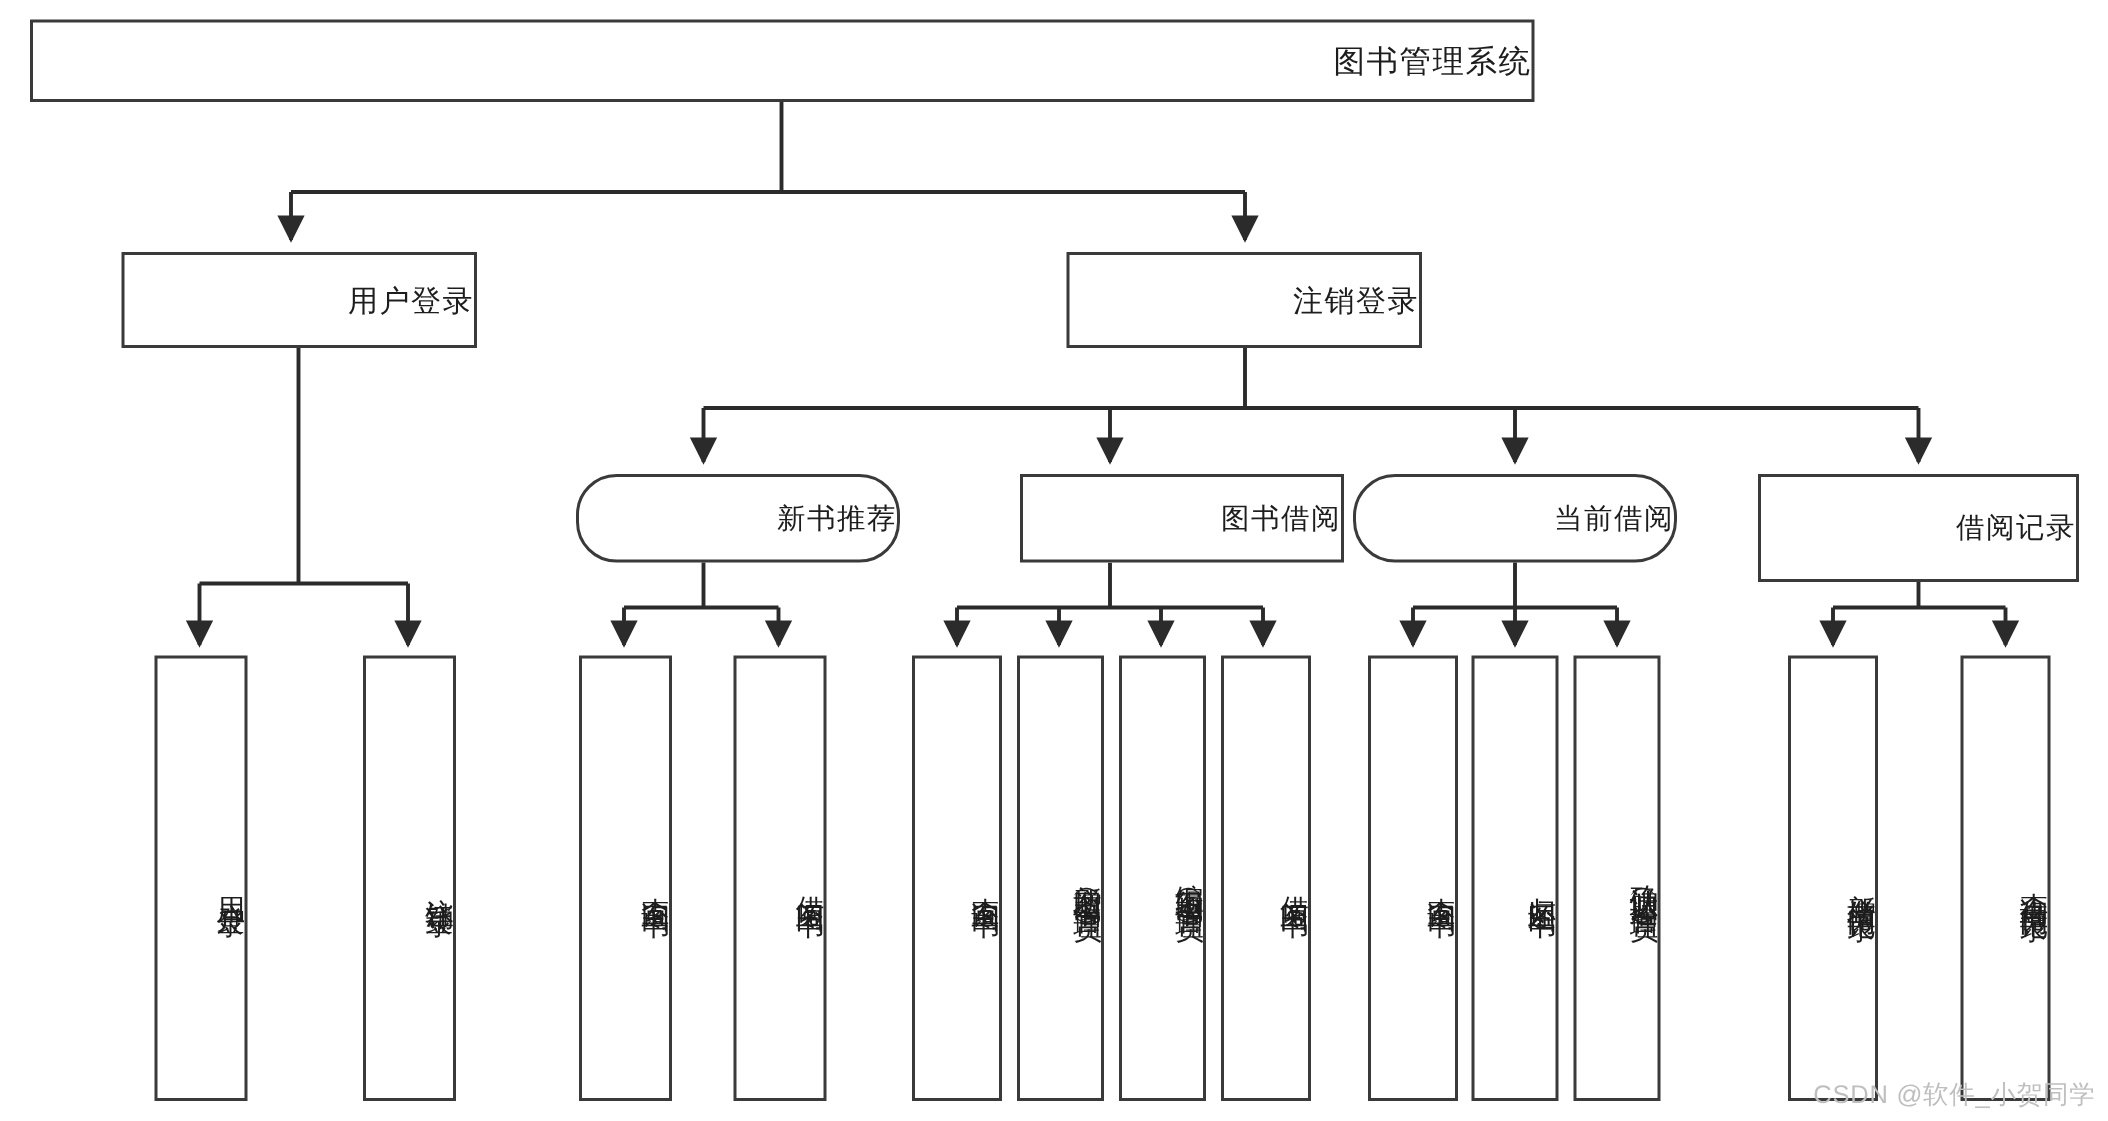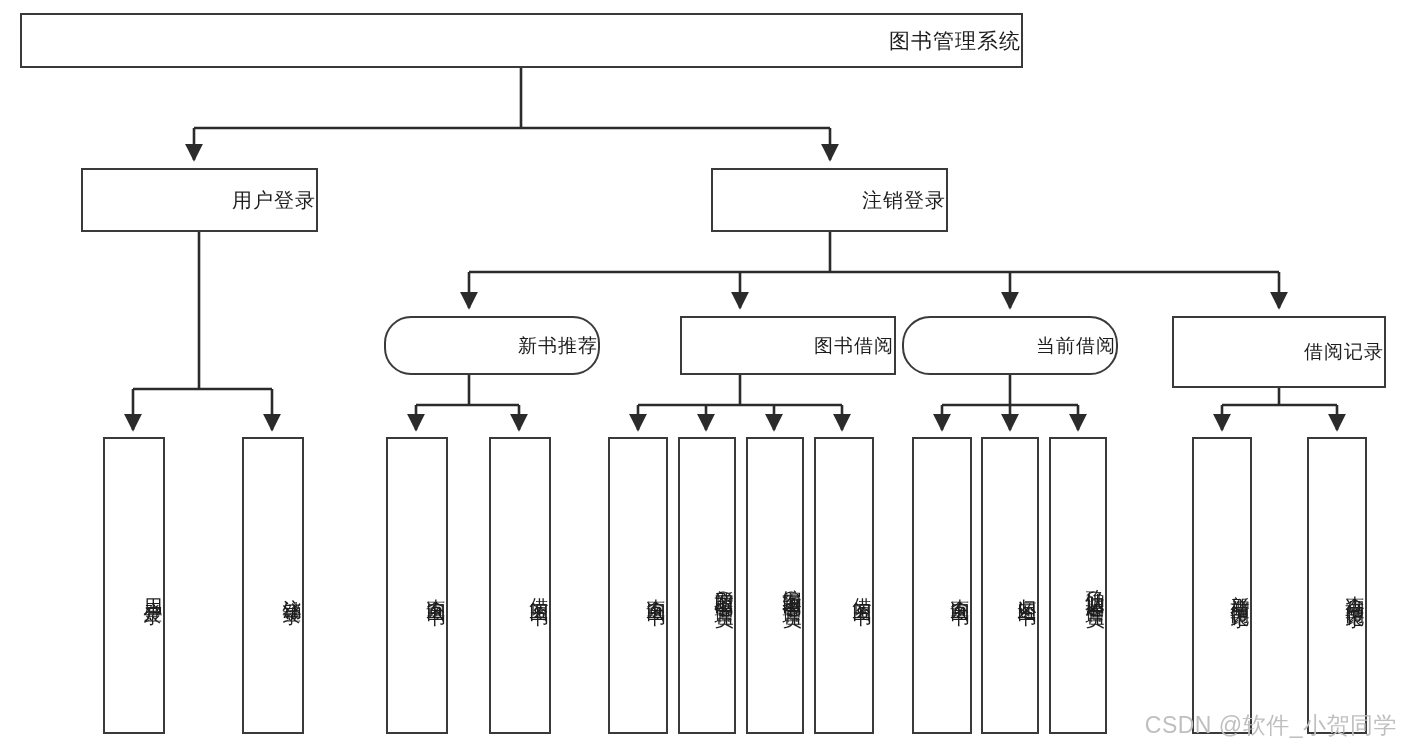--- a/index.html
+++ b/index.html
@@ -64,21 +64,21 @@
     padding-top: 4px;
   }
   .leaf-text {
     display: block;
   }
   
   #watermark {
     position: absolute;
     right: 8px;
     bottom: 6px;
-    font-size: 23px;
+    font-size: 17px;
     color: #bfbfbf;
     letter-spacing: 0.5px;
     white-space: nowrap;
     user-select: none;
   }
 </style>
 </head>
 <body>
 
 <div id="canvas">

